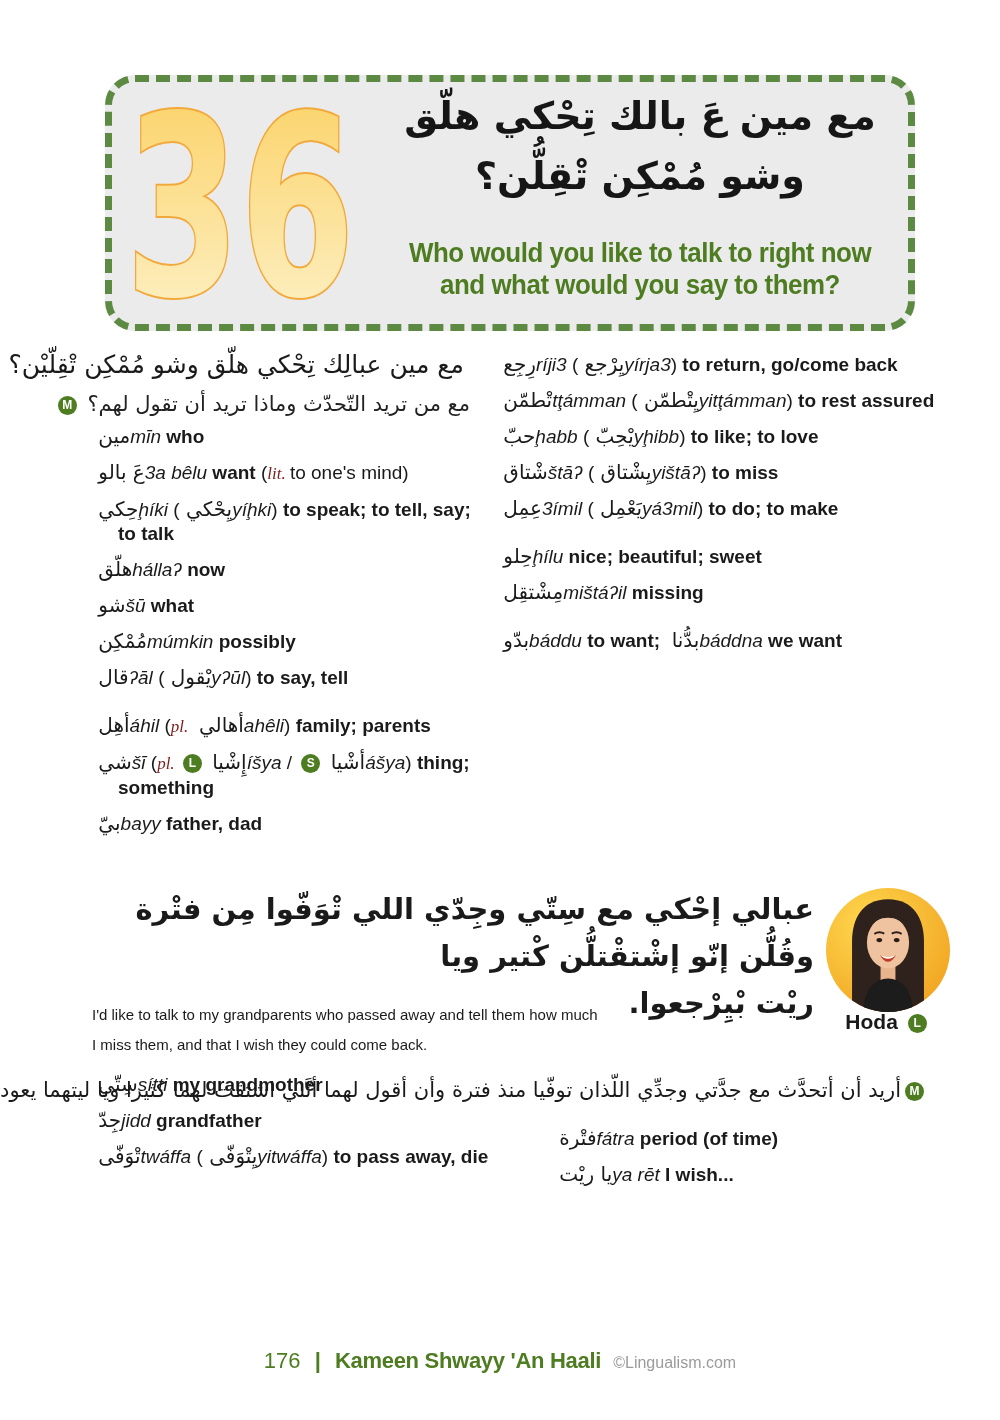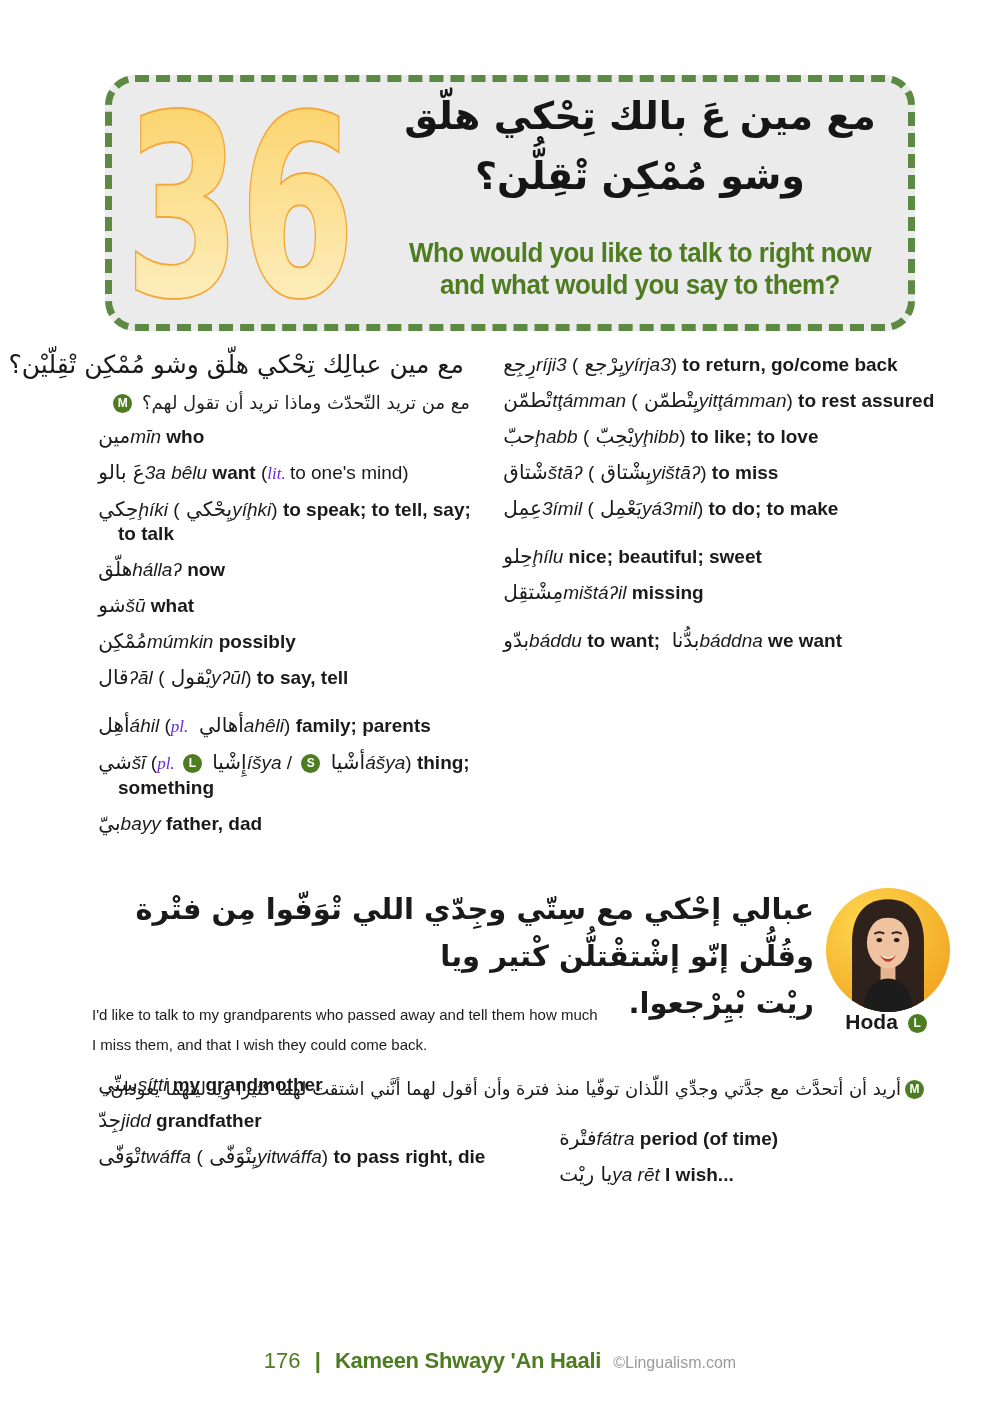--- a/index.html
+++ b/index.html
@@ -32,23 +32,23 @@
   .col-left{left:92px;top:424px;width:400px;}
   .col-right{left:497px;top:352px;width:452px;}
   .bottom-left{left:92px;top:1072px;width:470px;}
   .bottom-right{left:553px;top:1126px;width:400px;}
   .vocab-entry{margin-bottom:11px;white-space:pre-wrap;padding-left:26px;text-indent:-26px;}
   .vocab-entry.gap{margin-top:23px;}
   .seg-ar{font-family:"DejaVu Sans",sans-serif;font-size:20px;direction:rtl;unicode-bidi:isolate;}
   .seg-tr{font-style:italic;font-size:19px;}
   .seg-en{font-weight:bold;font-size:19px;}
   .seg-pl{font-size:19px;}
-  .seg-lit{font-family:"Liberation Serif","DejaVu Serif",serif;font-style:italic;font-size:17px;color:#6d28d9;}
+  .seg-lit{font-family:"Liberation Serif","DejaVu Serif",serif;font-style:italic;font-size:17px;color:#7f1d1d;}
   .seg-arq{font-size:25px;font-family:"DejaVu Sans",sans-serif;}
-  .seg-arm{font-size:18px;font-family:"DejaVu Sans",sans-serif;}
+  .seg-arm{font-size:21px;font-family:"DejaVu Sans",sans-serif;}
   .badge{display:inline-flex;align-items:center;justify-content:center;width:19px;height:19px;
     border-radius:50%;background:var(--green);color:#fff;font-weight:bold;font-size:12px;
     font-family:"Liberation Sans",sans-serif;vertical-align:2px;margin:0 4px;text-indent:0;
     font-style:normal;direction:ltr;unicode-bidi:isolate;}
   .sym{color:var(--green);font-weight:bold;font-size:22px;margin:0 4px;unicode-bidi:isolate;}
 
   
   .speaker-ar{position:absolute;left:92px;top:886px;width:722px;direction:rtl;text-align:right;
     font-family:"DejaVu Sans",sans-serif;font-weight:bold;font-size:29px;line-height:47px;
     white-space:pre-line;}
@@ -168,21 +168,21 @@
   </div>
 
   <div class="speaker-en">I'd like to talk to my grandparents who passed away and tell them how much
 I miss them, and that I wish they could come back.</div>
 
   <div class="msa-line"><span class="badge">M</span><span class="seg-arm" dir="rtl">أريد أن أتحدَّث مع جدَّتي وجدِّي اللّذان توفّيا منذ فترة وأن أقول لهما أنَّني اشتقت لهما كثيرا ويا ليتهما يعودان.</span></div>
 
   <div class="vocab-col bottom-left">
       <div class="vocab-entry"><span class="seg-ar" dir="rtl">سِتّي </span><span class="seg-tr">sítti </span><span class="seg-en">my grandmother</span></div>
       <div class="vocab-entry"><span class="seg-ar" dir="rtl">جِدّ </span><span class="seg-tr">jidd </span><span class="seg-en">grandfather</span></div>
-      <div class="vocab-entry"><span class="seg-ar" dir="rtl">تْوَفّى </span><span class="seg-tr">twáffa </span><span class="seg-pl">(</span><span class="seg-ar" dir="rtl">يِتْوَفّى </span><span class="seg-tr">yitwáffa</span><span class="seg-pl">) </span><span class="seg-en">to pass right, die</span></div>
+      <div class="vocab-entry"><span class="seg-ar" dir="rtl">تْوَفّى </span><span class="seg-tr">twáffa </span><span class="seg-pl">(</span><span class="seg-ar" dir="rtl">يِتْوَفّى </span><span class="seg-tr">yitwáffa</span><span class="seg-pl">) </span><span class="seg-en">to pass away, die</span></div>
     </div>
   <div class="vocab-col bottom-right">
       <div class="vocab-entry"><span class="seg-ar" dir="rtl">فتْرة </span><span class="seg-tr">fátra </span><span class="seg-en">period (of time)</span></div>
       <div class="vocab-entry"><span class="seg-ar" dir="rtl">يا ريْت </span><span class="seg-tr">ya rēt </span><span class="seg-en">I wish...</span></div>
     </div>
 
   <div class="footer">
     <span class="pgnum">176</span>
     <span class="sep">|</span>
     <span class="book">Kameen Shwayy 'An Haali</span>

